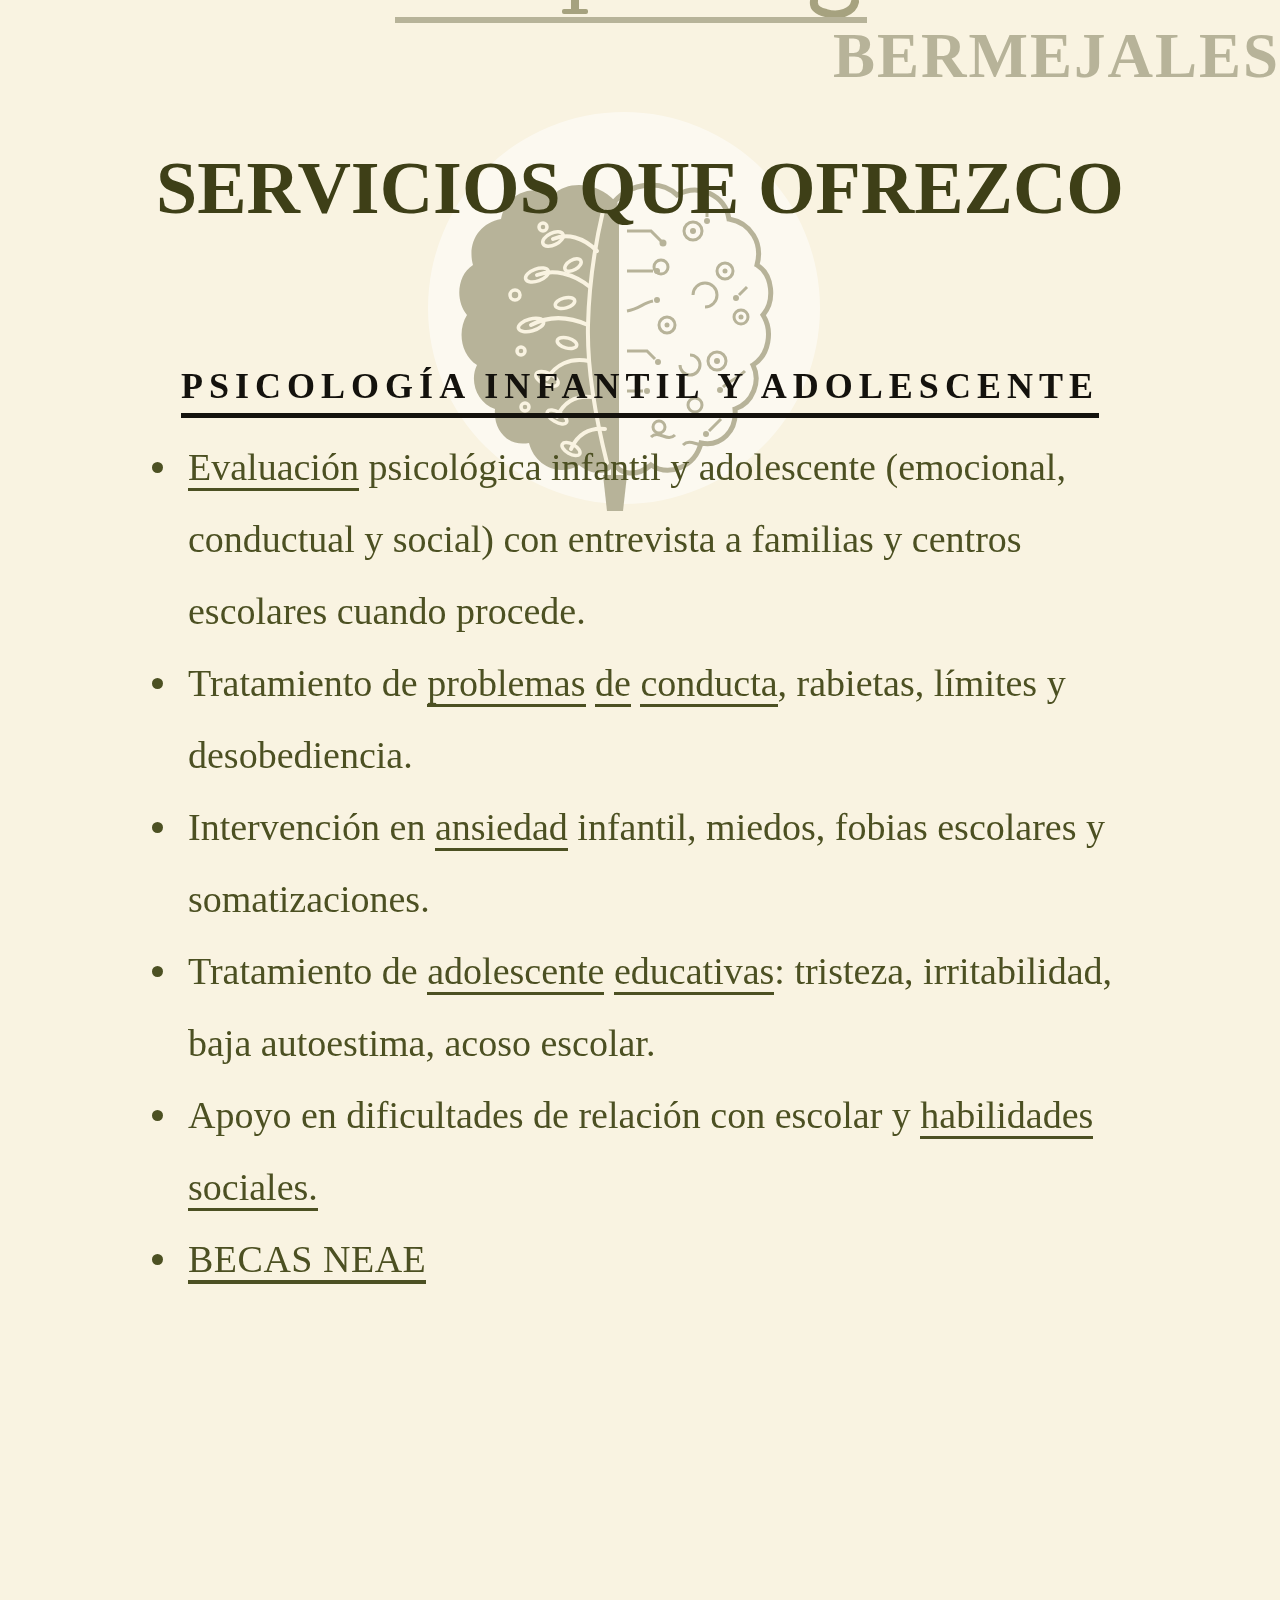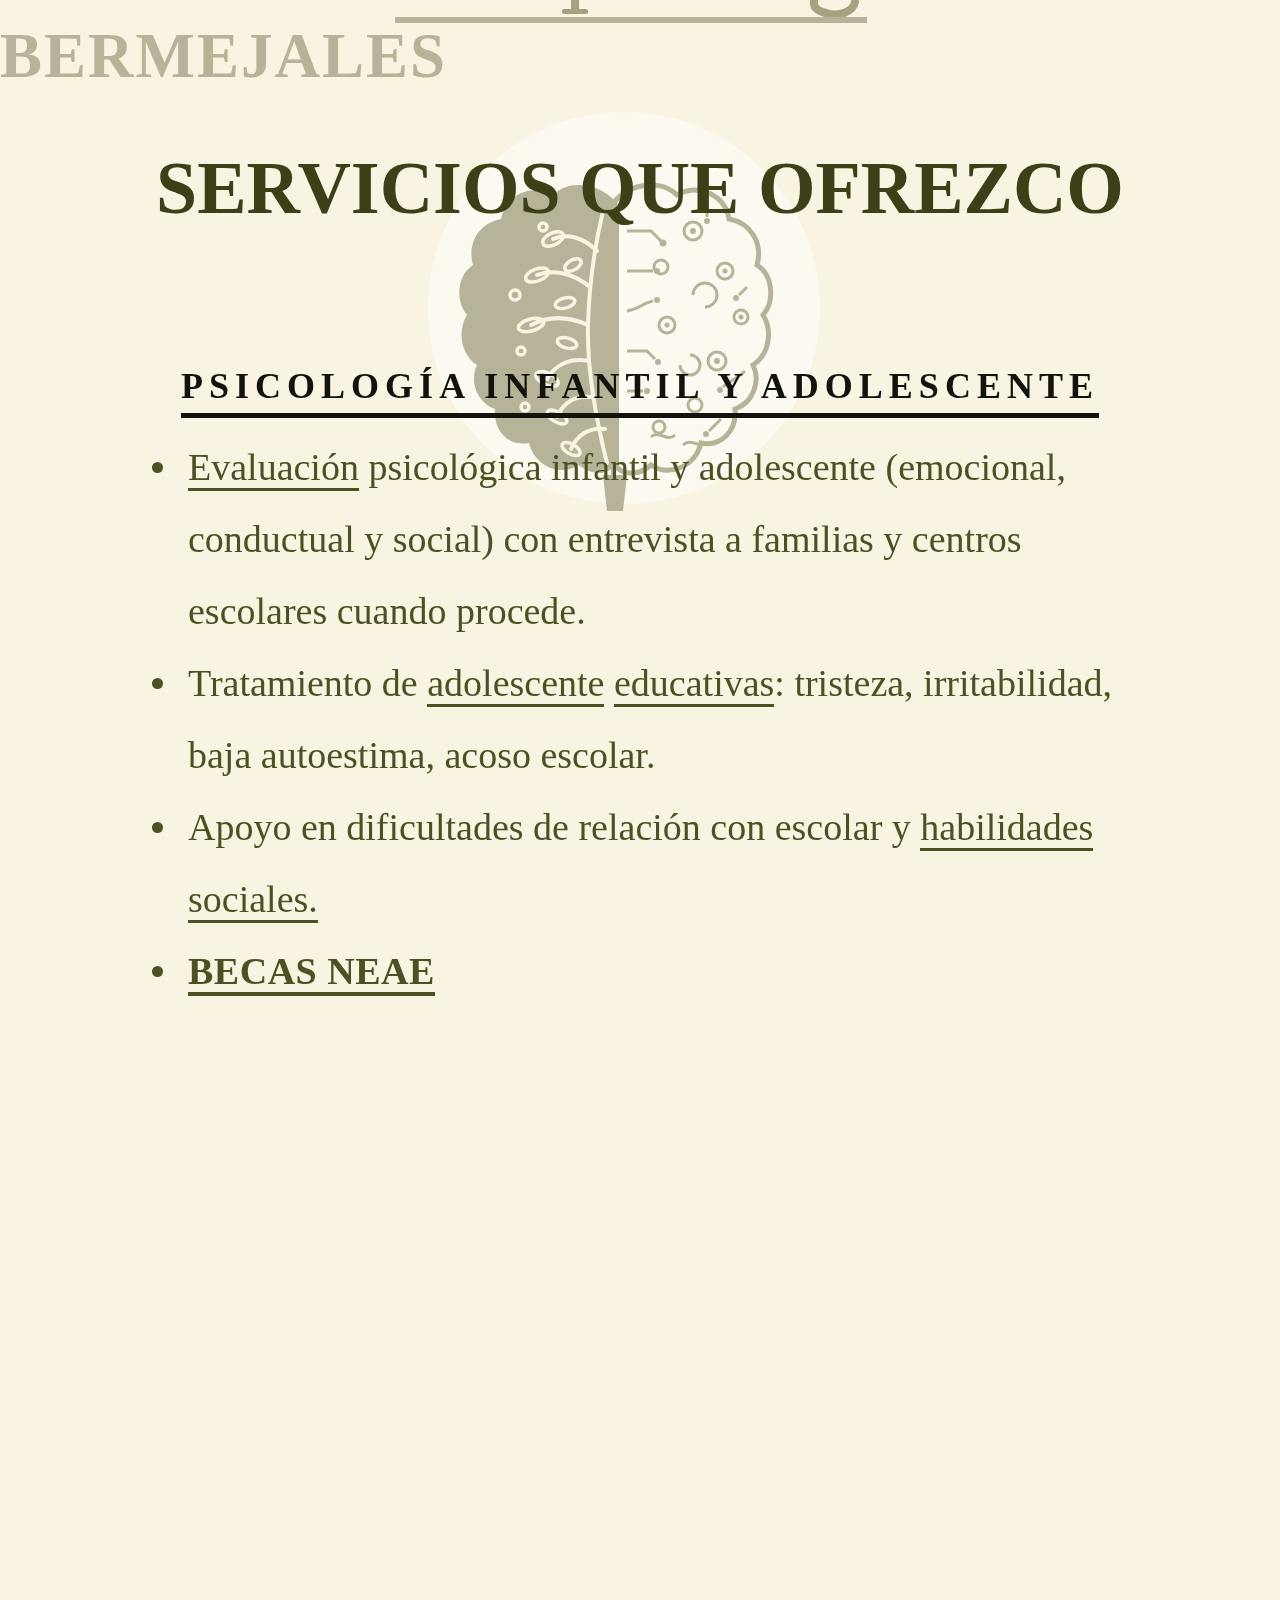--- a/index.html
+++ b/index.html
@@ -31,21 +31,21 @@
   .frag-line{stroke:var(--sage-dark);fill:none;}
 
   .logo-divider{
     position:absolute;left:395px;top:17px;width:472px;height:6px;
     background:var(--sage);z-index:1;
   }
   .frag-p{position:absolute;left:560px;top:0;z-index:1;}
   .frag-g{position:absolute;left:808px;top:0;z-index:1;}
 
   .brand{
-    position:absolute;top:20px;left:0;width:100%;text-align:left;
+    position:absolute;top:20px;left:0;width:100%;text-align:right;
     font-size:63px;font-weight:700;letter-spacing:2px;
     color:var(--sage);z-index:1;white-space:nowrap;
   }
   .title{
     position:absolute;top:148px;left:0;width:100%;text-align:center;
     font-size:74px;font-weight:700;letter-spacing:0px;line-height:1.1;
     color:var(--title-color);z-index:2;white-space:nowrap;margin:0;
   }
   .heading{
     position:absolute;top:346px;left:0;width:100%;text-align:center;z-index:2;margin:0;
@@ -61,21 +61,21 @@
     position:absolute;left:150px;top:431px;width:985px;
     margin:0;padding:0;list-style:none;
     font-size:38px;line-height:72px;color:var(--body-color);z-index:2;
   }
   .services li{position:relative;padding-left:38px;}
   .services li::before{
     content:"";position:absolute;left:2px;top:31px;width:11px;height:11px;
     border-radius:50%;background:var(--body-color);
   }
   .u{border-bottom:3px solid currentColor;}
-  .b{font-weight:700;letter-spacing:0.5px;margin-top:43px;}
+  .b{font-weight:400;letter-spacing:0.5px;margin-top:43px;}
   .b.u{border-bottom-width:4px;}
 </style>
 </head>
 <body>
 
 <div class="halo"></div>
 
 <div class="brain-wrap">
   <svg width="320" height="340" viewBox="0 0 320 340">
     <g>
@@ -168,16 +168,18 @@
 <div class="brand">BERMEJALES</div>
 
 <h1 class="title">SERVICIOS QUE OFREZCO</h1>
 
 <h2 class="heading">
   <span>PSICOLOGÍA INFANTIL Y ADOLESCENTE</span>
 </h2>
 
 <ul class="services">
     <li><span class="u">Evaluación</span><span> psicológica infantil y adolescente (emocional, conductual y social) con entrevista a familias y centros escolares cuando procede.</span></li>
+    <li><span>Tratamiento de </span><span class="u">problemas</span><span> </span><span class="u">de</span><span> </span><span class="u">conducta</span><span>, rabietas, límites y desobediencia.</span></li>
+    <li><span>Intervención en </span><span class="u">ansiedad</span><span> infantil, miedos, fobias escolares y somatizaciones.</span></li>
     <li><span>Tratamiento de </span><span class="u">adolescente</span><span> </span><span class="u">educativas</span><span>: tristeza, irritabilidad, baja autoestima, acoso escolar.</span></li>
     <li><span>Apoyo en dificultades de relación con escolar y </span><span class="u">habilidades sociales.</span></li>
     <li><span class="u b">BECAS NEAE</span></li>
   </ul>
 
 </body></html>

